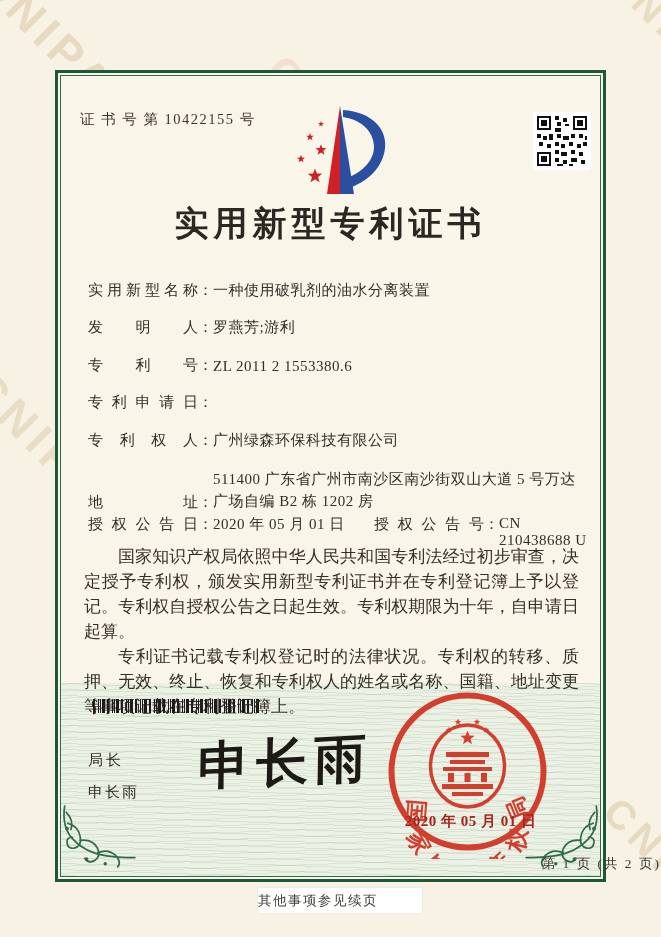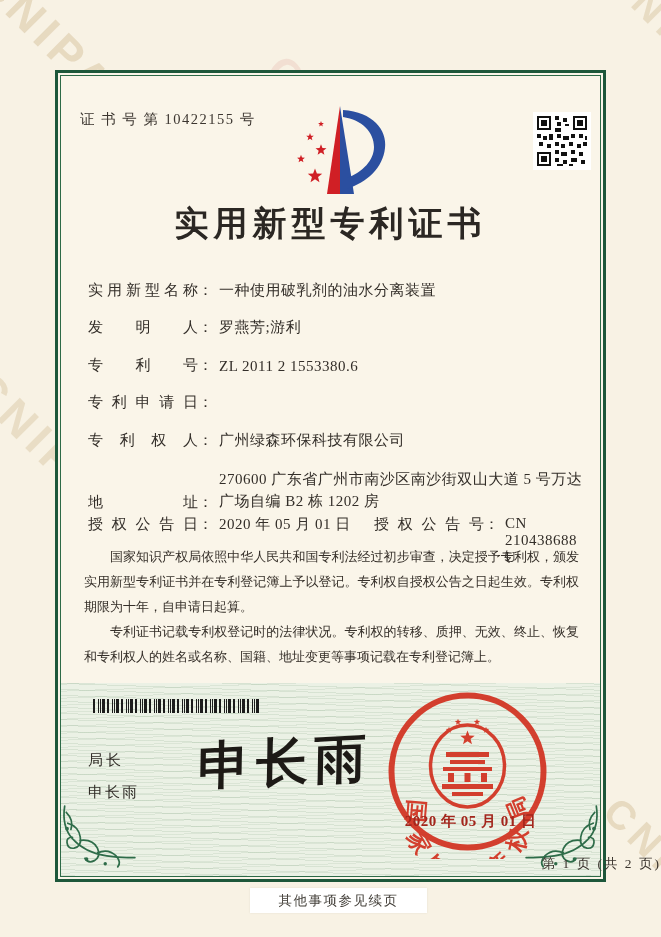--- a/index.html
+++ b/index.html
@@ -44,26 +44,26 @@
   .title{
     position:absolute;left:0;right:0;top:201px;text-align:center;
     font-size:34px;font-weight:bold;letter-spacing:5px;color:#2b2723;
   }
   .row{position:absolute;left:88px;right:70px;font-size:15px;display:flex;align-items:flex-end;}
   .flabel{
     display:inline-block;width:110px;text-align:justify;text-align-last:justify;
     flex:0 0 110px;color:#332e29;
   }
   .colon{flex:0 0 auto;}
-  .fvalue{margin-left:6px;letter-spacing:0.5px;}
+  .fvalue{letter-spacing:0.5px;}
   .addr-value{max-width:382px;line-height:22px;}
   .pair2{position:absolute;left:286px;top:0;display:flex;}
   .body-text{position:absolute;left:84px;right:82px;top:544px;}
   .body-text p{
-    margin:0;text-indent:2em;text-align:justify;font-size:13px;line-height:25px;
+    margin:0;text-indent:2em;text-align:justify;font-size:17px;line-height:25px;
     color:#352f29;
   }
   .barcode{
     position:absolute;left:93px;top:699px;width:167px;height:14px;
     background-image:
       repeating-linear-gradient(90deg,#1c1c1c 0 2px,rgba(0,0,0,0) 2px 5px,#1c1c1c 5px 6px,rgba(0,0,0,0) 6px 9px,#1c1c1c 9px 12px,rgba(0,0,0,0) 12px 14px),
       repeating-linear-gradient(90deg,#1c1c1c 0 1px,rgba(0,0,0,0) 1px 7px);
   }
   .director-label{
     position:absolute;left:88px;top:751px;font-size:15px;letter-spacing:3px;
@@ -80,22 +80,22 @@
   .seal{position:absolute;left:380px;top:684px;width:175px;height:175px;opacity:0.92;}
   .seal-date{
     position:absolute;left:398px;top:812px;width:145px;text-align:center;
     font-size:15px;font-weight:bold;color:#a3261d;letter-spacing:0.5px;white-space:nowrap;
   }
   .page-info{
     position:absolute;left:0;right:0;top:855px;text-align:right;font-size:13.5px;
     letter-spacing:2px;color:#3a342e;
   }
   .note-box{
-    position:absolute;left:250px;top:888px;width:177px;height:25px;background:#ffffff;
-    display:flex;align-items:center;justify-content:center;
+    position:absolute;left:258px;top:888px;width:164px;height:25px;background:#ffffff;
+    display:flex;align-items:center;justify-content:flex-start;
     box-shadow:0 0 2px rgba(0,0,0,0.08);
   }
   .note-box span{font-size:13.5px;letter-spacing:1.5px;color:#44403a;}
   .flourish{position:absolute;width:78px;height:92px;}
   .flourish.bl{left:2px;bottom:2px;}
   .flourish.br{right:2px;bottom:2px;transform:scaleX(-1);}
 </style>
 </head>
 <body>
 
@@ -225,21 +225,21 @@
     <span class="colon">：</span>
 </div>
 <div class="row" style="top:431px">
   <span class="flabel">专利权人</span>
     <span class="colon">：</span>
   <span class="fvalue">广州绿森环保科技有限公司</span>
 </div>
 <div class="row" style="top:468px">
   <span class="flabel">地址</span>
     <span class="colon">：</span>
-  <span class="fvalue addr-value">270600 广东省广州市南沙区南沙街双山大道 5 号万达广场自编 B2 栋 1202 房</span>
+  <span class="fvalue addr-value">511400 广东省广州市南沙区南沙街双山大道 5 号万达广场自编 B2 栋 1202 房</span>
 </div>
 <div class="row" style="top:515px">
   <span class="flabel">授权公告日</span>
     <span class="colon">：</span>
   <span class="fvalue">2020 年 05 月 01 日</span>
   <span class="pair2">
     <span class="flabel">授权公告号</span>
       <span class="colon">：</span>
     <span class="fvalue">CN 210438688 U</span>
   </span>

